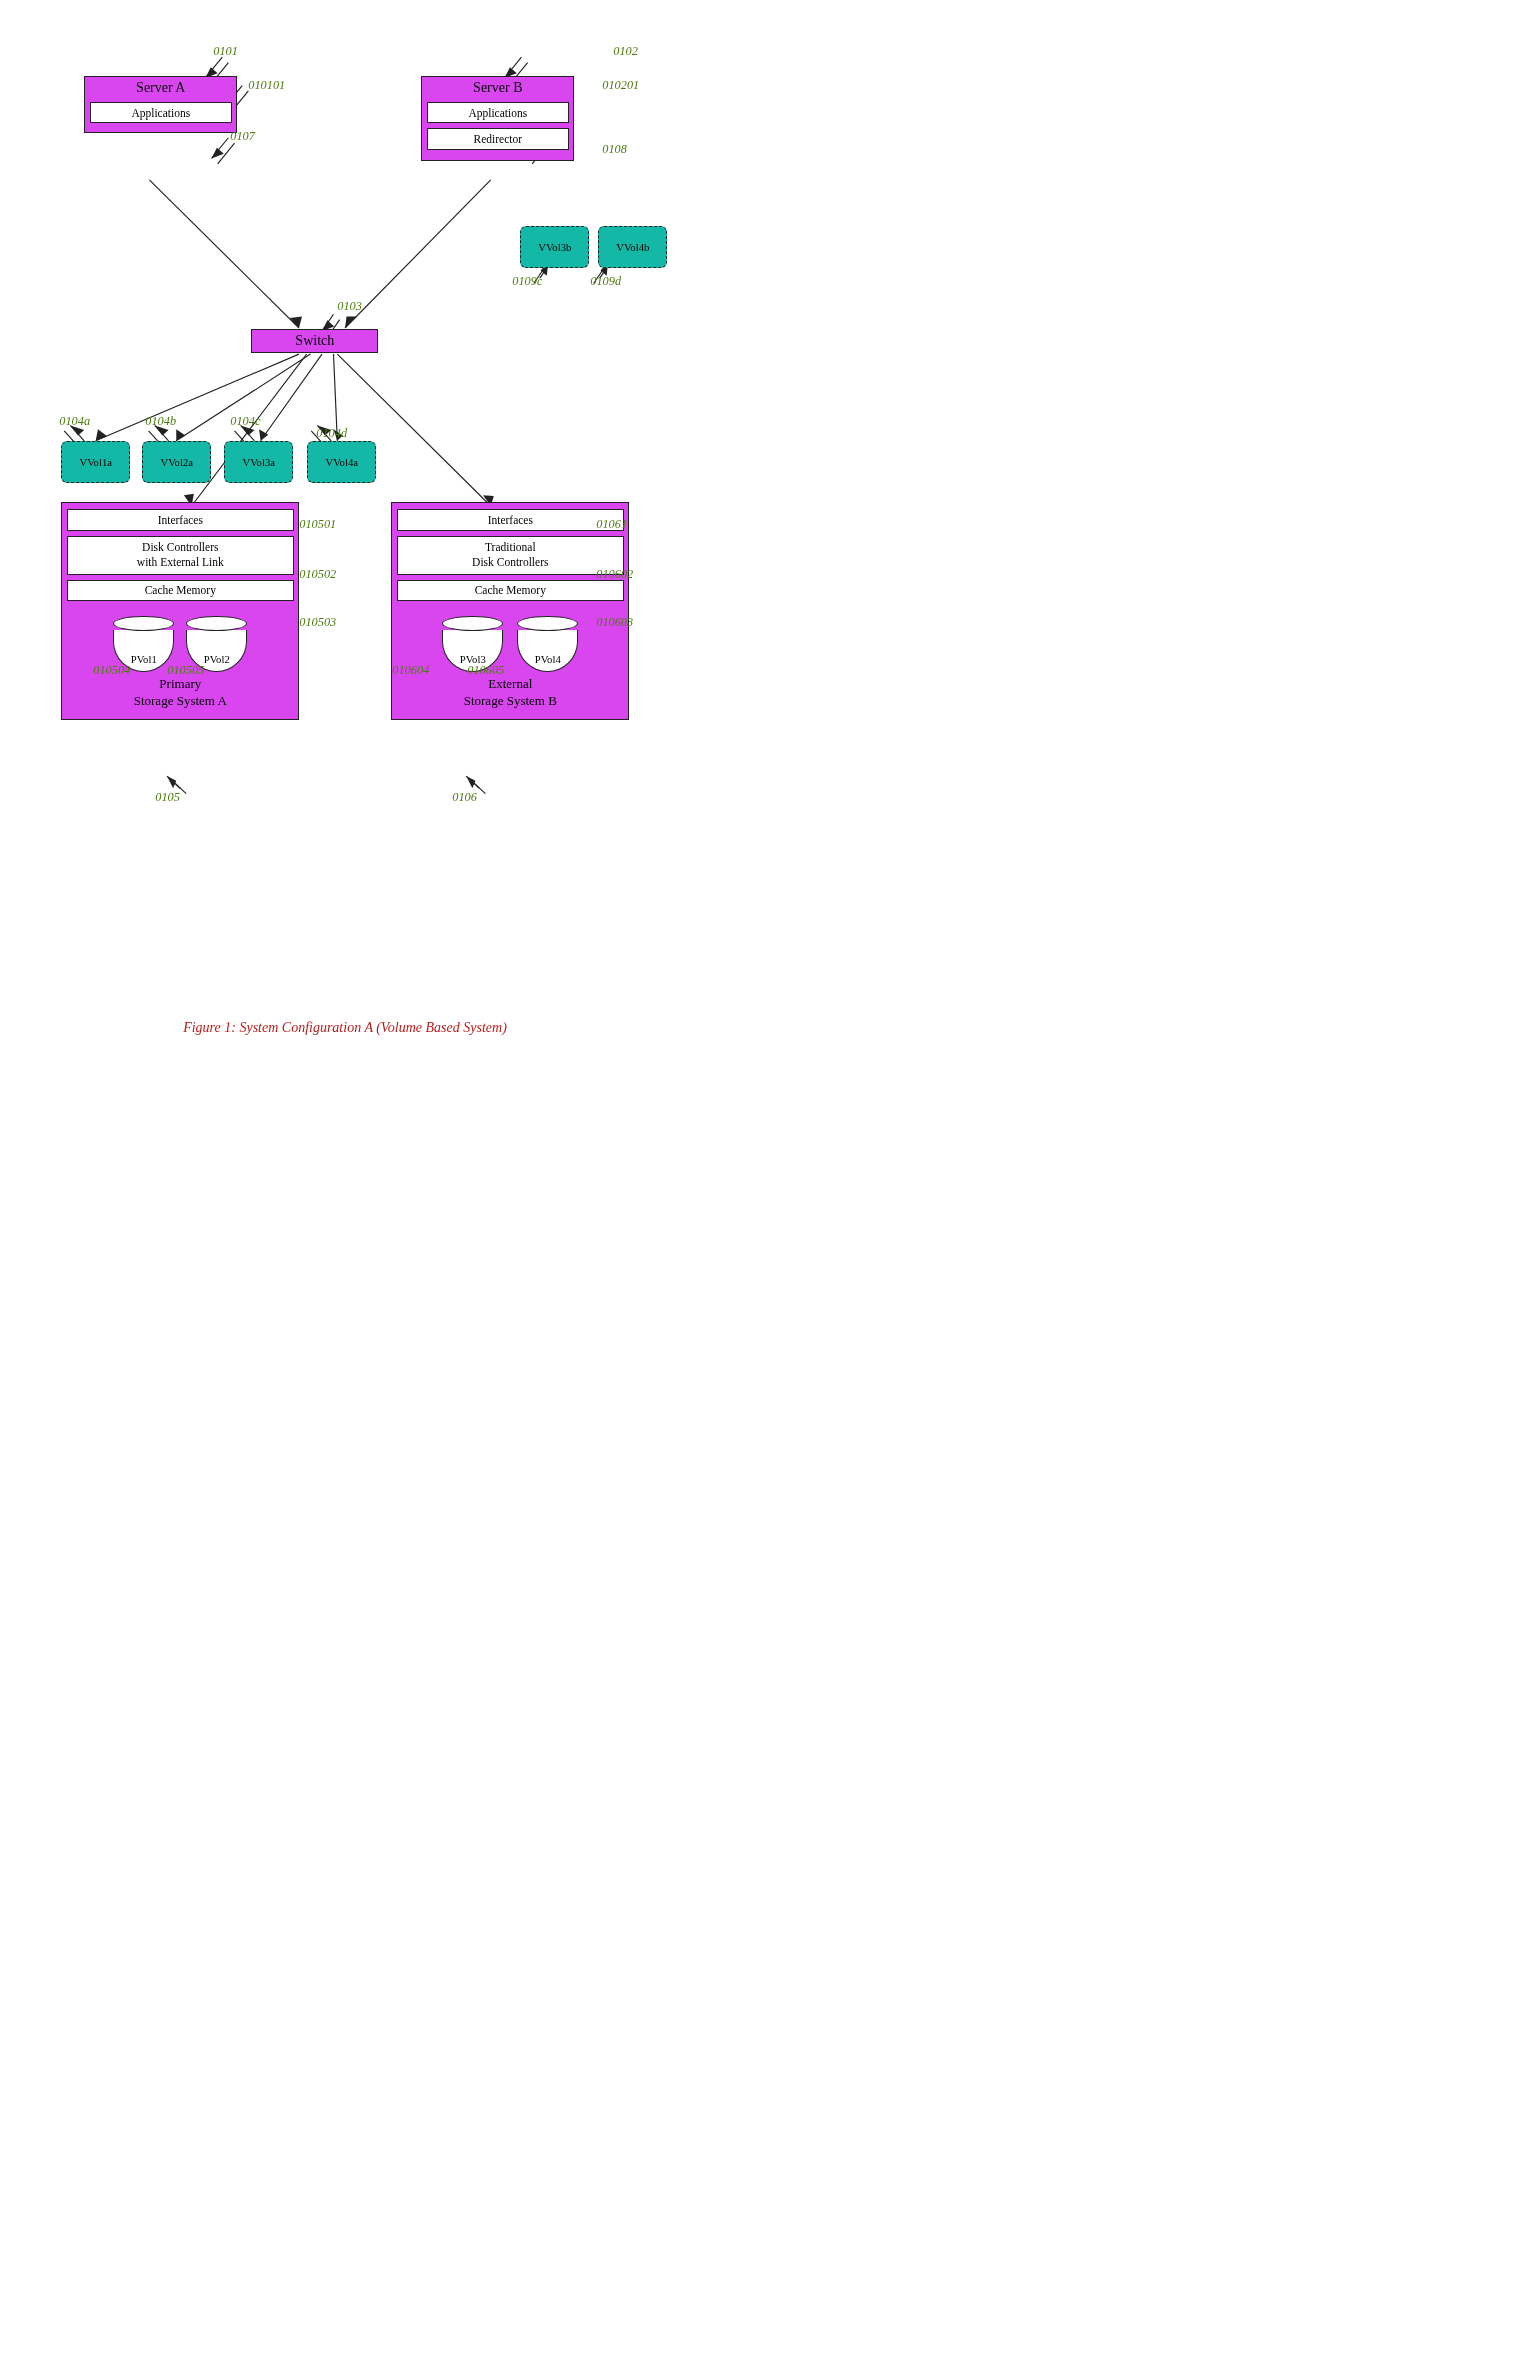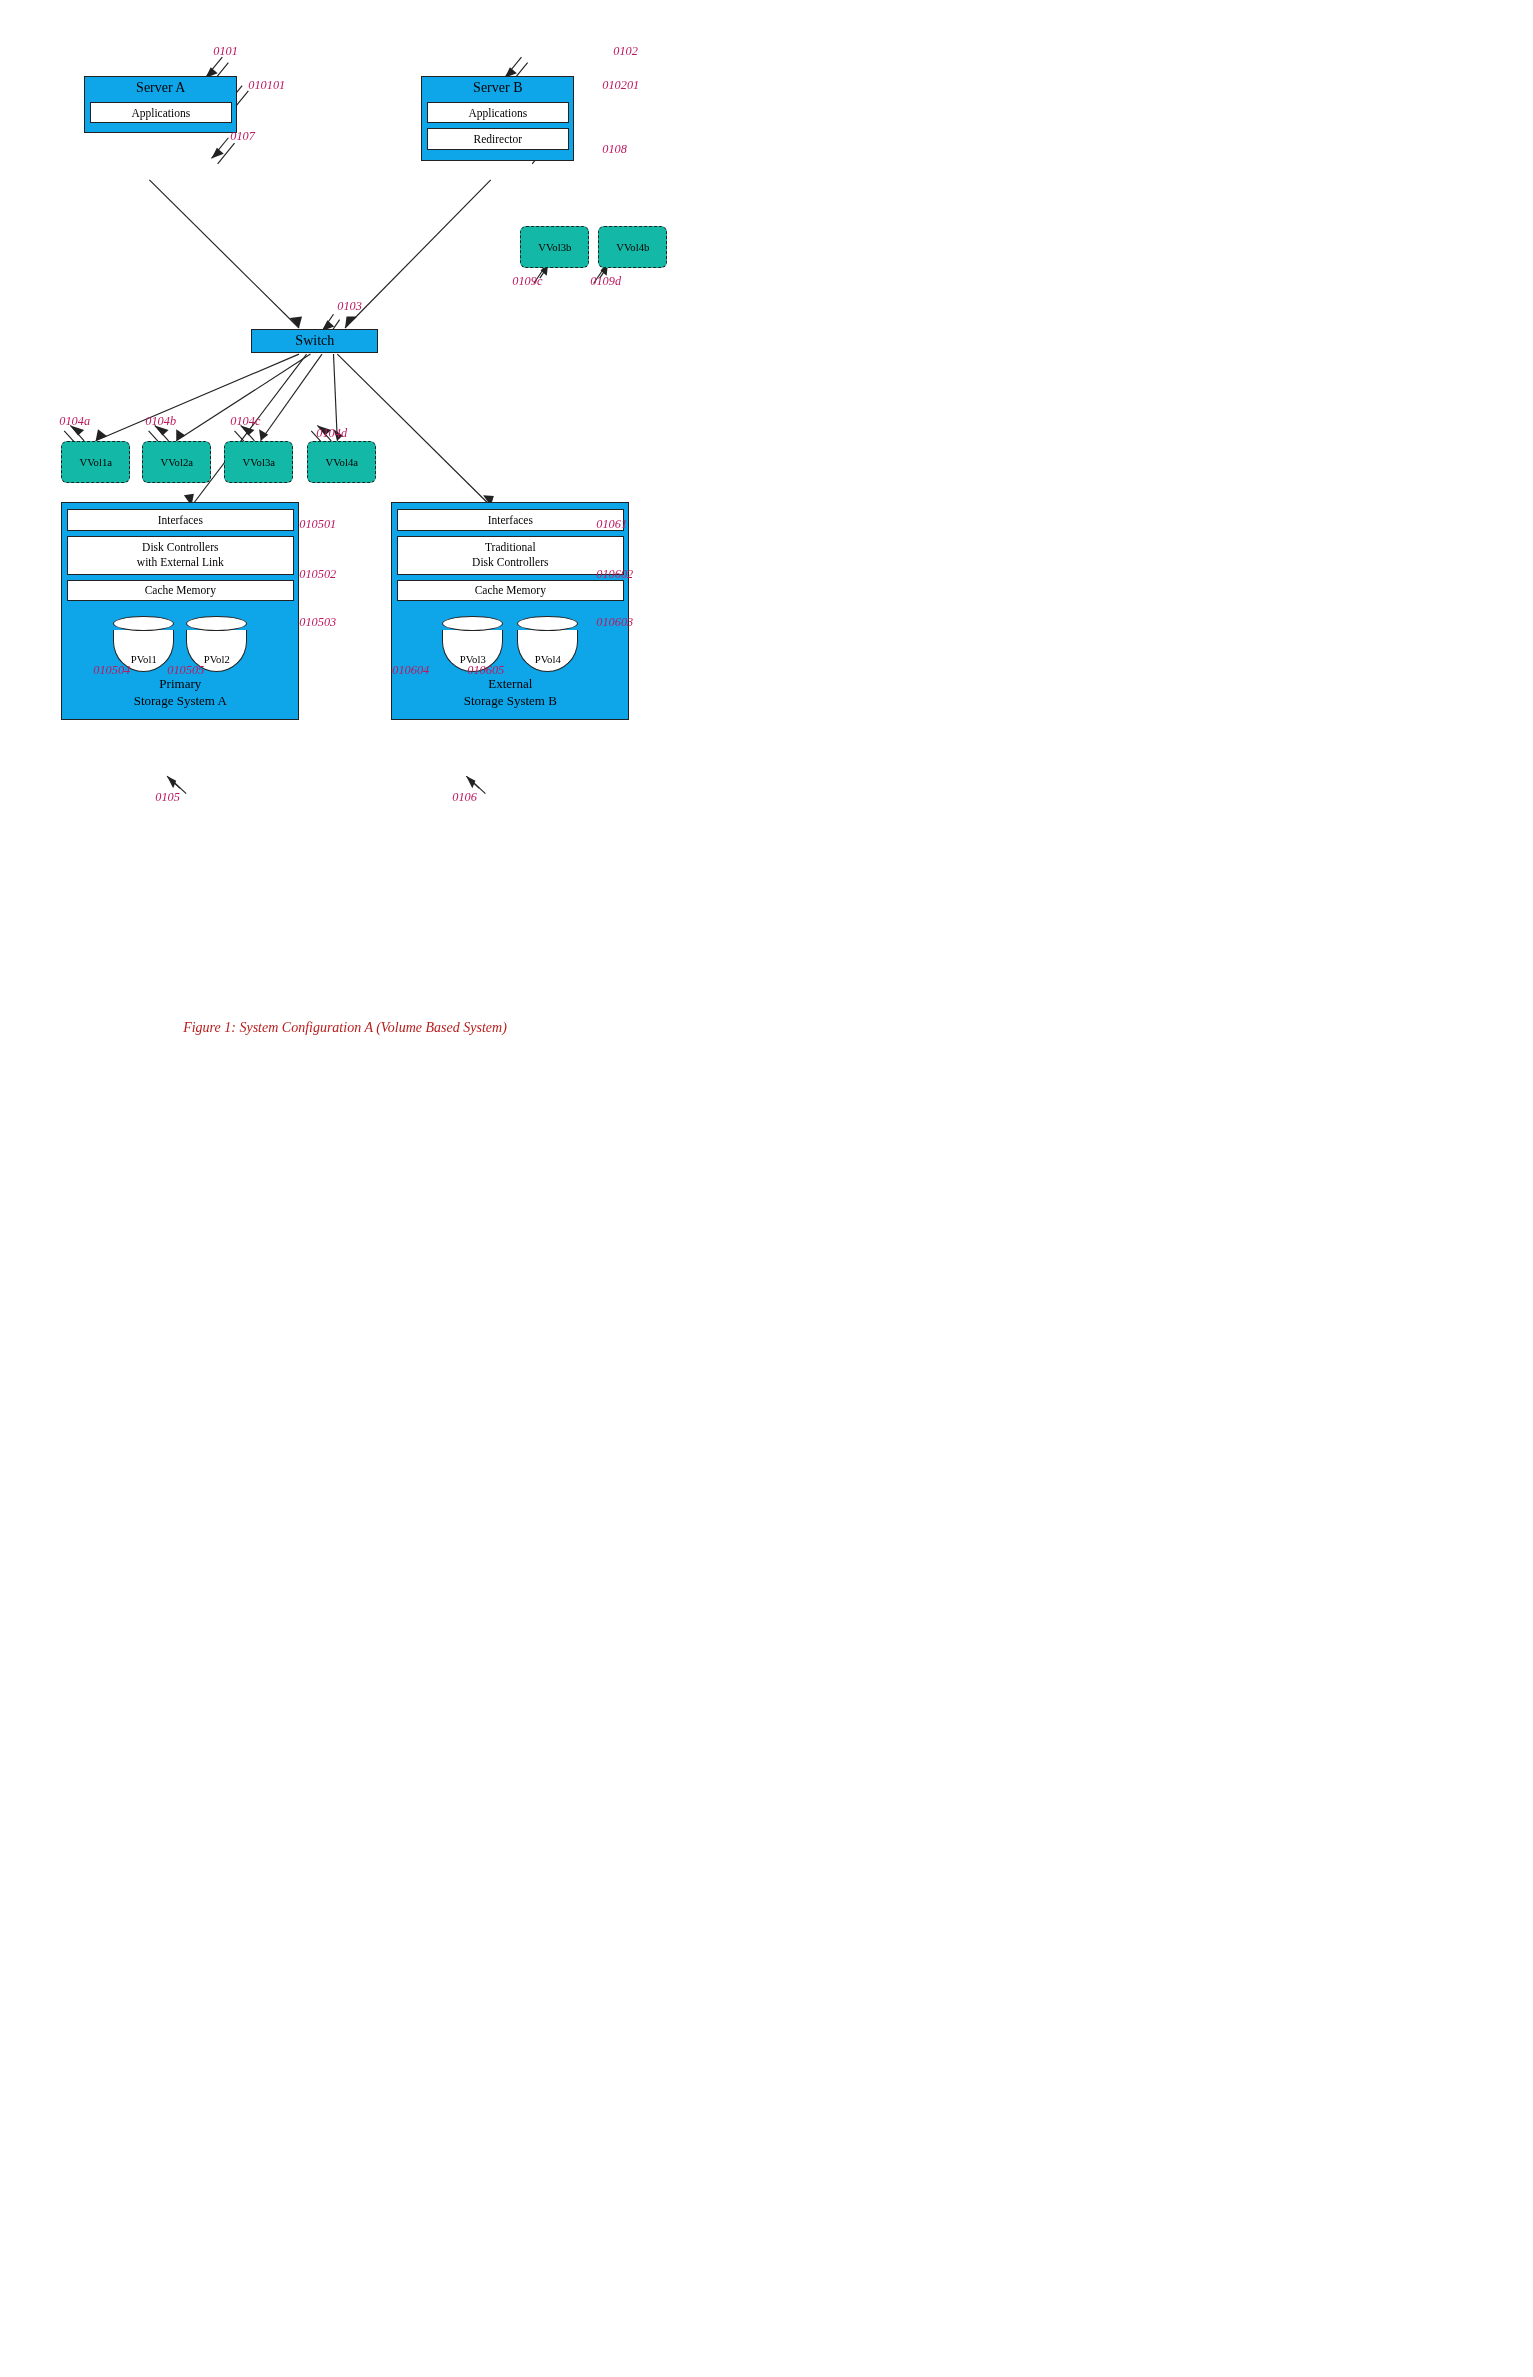--- a/index.html
+++ b/index.html
@@ -15,21 +15,21 @@
       position: relative;
       width: 660px;
       height: 982px;
       margin: 0 auto;
     }
 
     
     .box {
       position: absolute;
       border: 1.5px solid #222;
-      background: #0ea5e9;
+      background: #d946ef;
       display: flex;
       flex-direction: column;
       align-items: center;
     }
 
     .box-title {
       font-size: 14px;
       padding: 3.1px 6.1px;
       text-align: center;
     }
@@ -84,21 +84,21 @@
       margin-bottom: -1.5px;
       position: relative;
       z-index: 1;
     }
 
     
     .label {
       position: absolute;
       font-style: italic;
       font-size: 12.3px;
-      color: #be185d;
+      color: #4d7c0f;
       white-space: nowrap;
     }
 
     
     .arrows-svg {
       position: absolute;
       top: 0;
       left: 0;
       width: 100%;
       height: 100%;

